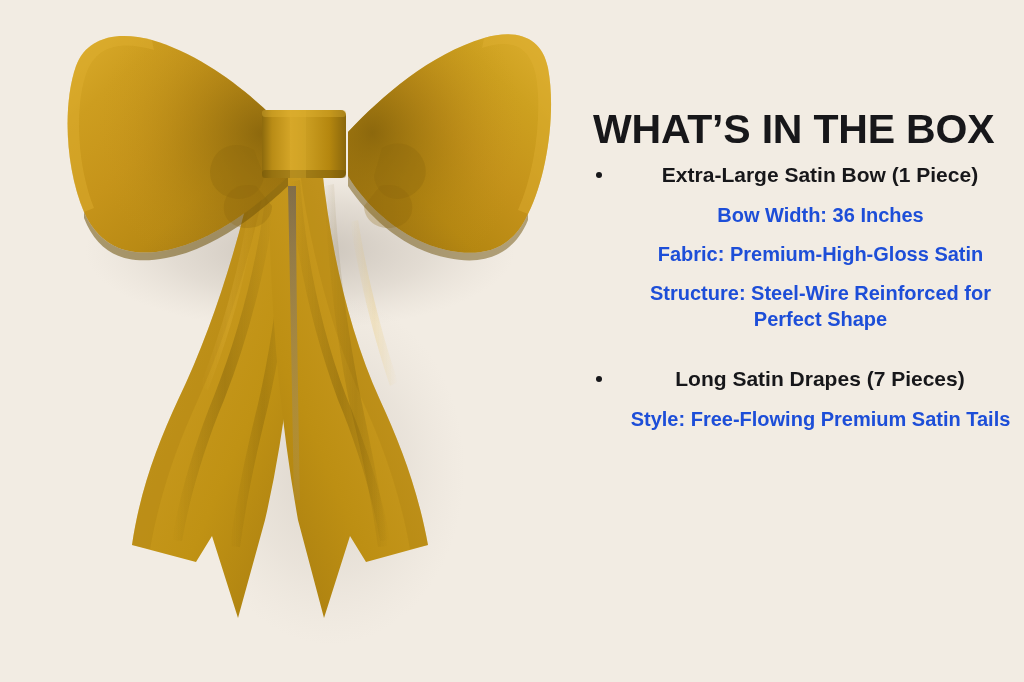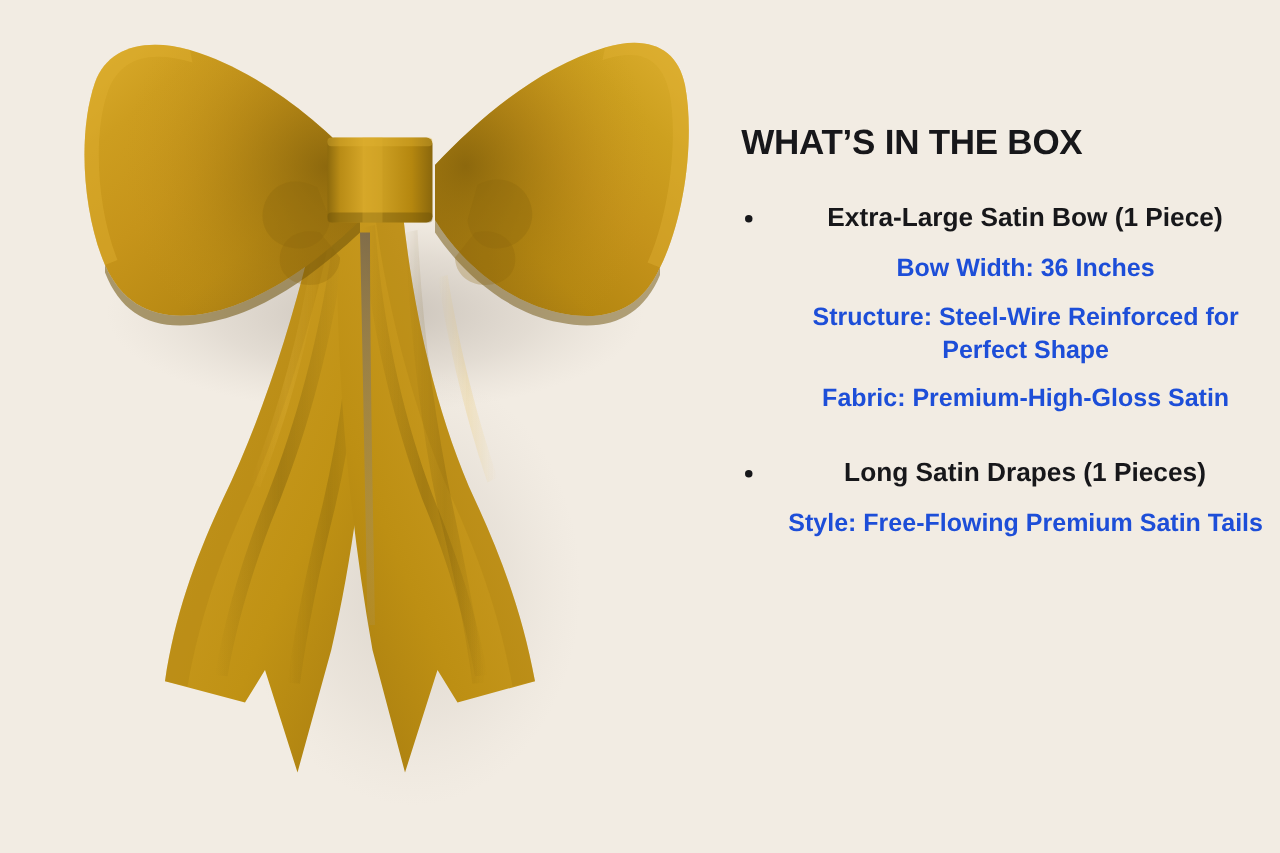--- a/index.html
+++ b/index.html
@@ -38,21 +38,21 @@
     position: absolute;
     left: 591px;
     top: 0;
     width: 433px;
     height: 682px;
   }
   #panel-title {
     position: absolute;
     left: 2px;
     top: 79px;
-    font-size: 28px;
+    font-size: 41px;
     font-weight: 700;
     letter-spacing: -0.2px;
     color: #17171a;
     white-space: nowrap;
     font-stretch: condensed;
   }
   #spec-list {
     position: absolute;
     left: 0;
     top: 161px;
@@ -248,27 +248,27 @@
     <h1 id="panel-title">WHAT’S IN THE BOX</h1>
 
     <div id="spec-list">
 
       <div class="spec-group">
         <div class="group-heading">
           <span class="bullet-dot"></span>
           <span>Extra-Large Satin Bow (1 Piece)</span>
         </div>
         <div class="spec-detail">Bow Width: 36 Inches</div>
+        <div class="spec-detail">Fabric: Premium-High-Gloss Satin</div>
         <div class="spec-detail">Structure: Steel-Wire Reinforced for Perfect Shape</div>
-        <div class="spec-detail">Fabric: Premium-High-Gloss Satin</div>
       </div>
 
       <div class="spec-group">
         <div class="group-heading">
           <span class="bullet-dot"></span>
-          <span>Long Satin Drapes (1 Pieces)</span>
+          <span>Long Satin Drapes (7 Pieces)</span>
         </div>
         <div class="spec-detail">Style: Free-Flowing Premium Satin Tails</div>
       </div>
 
     </div>
   </div>
 </div>
 
 </body></html>

